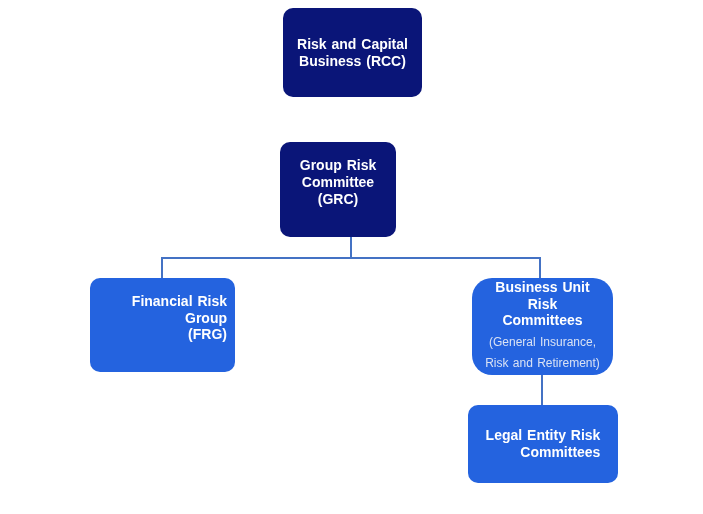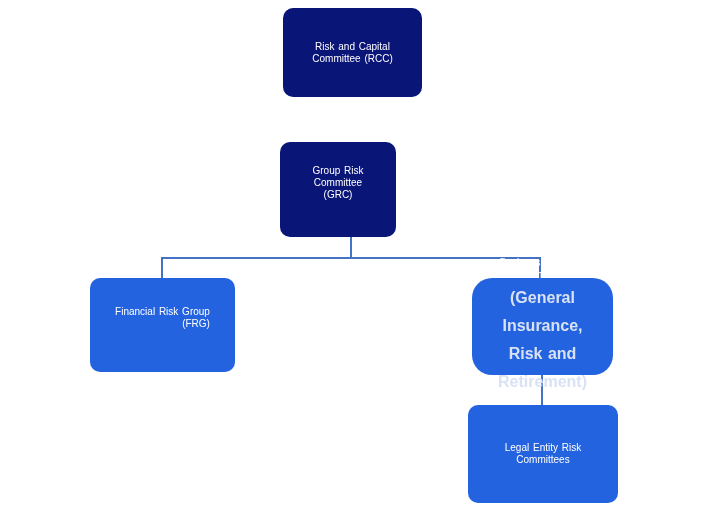--- a/index.html
+++ b/index.html
@@ -23,58 +23,58 @@
     align-items: center;
     justify-content: center;
     text-align: center;
     box-sizing: border-box;
     padding: 4px 8px;
   }
   .node.dark { background: var(--dark-node, #0a1578); }
   .node.bright { background: var(--bright-node, #2463df); }
   .node .title {
     color: var(--title-text, #ffffff);
-    font-weight: normal;
-    font-size: 10px;
+    font-weight: bold;
+    font-size: 14px;
     line-height: 1.2;
     word-spacing: 1px;
   }
   .node .subtitle {
     color: var(--subtitle-text, #d9e2f4);
-    font-weight: bold;
-    font-size: 16px;
+    font-weight: normal;
+    font-size: 12px;
     line-height: 1.75;
     margin-top: 3px;
     word-spacing: 1px;
   }
   .node-rcc { left: 283px; top: 8px;   width: 139px; height: 89px; }
   .node-grc { left: 280px; top: 142px; width: 116px; height: 95px; padding-bottom: 18px; }
   .node-frg { left: 90px;  top: 278px; width: 145px; height: 94px; padding-bottom: 18px; text-align: right; }
   .node-bu  { left: 472px; top: 278px; width: 141px; height: 97px; border-radius: 20px; }
-  .node-le  { left: 468px; top: 405px; width: 150px; height: 98px; }
+  .node-le  { left: 468px; top: 405px; width: 150px; height: 78px; text-align: right; }
 
   .connector {
     position: absolute;
     background: var(--connector, #4472c4);
   }
   .conn-grc-stem   { left: 350px; top: 237px; width: 2px;   height: 21px; }
   .conn-crossbar   { left: 161px; top: 257px; width: 380px; height: 2px; }
   .conn-frg-drop   { left: 161px; top: 257px; width: 2px;   height: 21px; }
   .conn-bu-drop    { left: 539px; top: 257px; width: 2px;   height: 21px; }
   .conn-bu-le      { left: 541px; top: 375px; width: 2px;   height: 30px; }
 </style>
 </head>
 <body>
 
 <div class="canvas">
 
   <div class="node dark node-rcc">
     <div class="title">
       <div>Risk and Capital</div>
-      <div>Committee (RCC)</div>
+      <div>Business (RCC)</div>
     </div>
   </div>
 
   <div class="node dark node-grc">
     <div class="title">
       <div>Group Risk Committee</div>
       <div>(GRC)</div>
     </div>
   </div>
 

